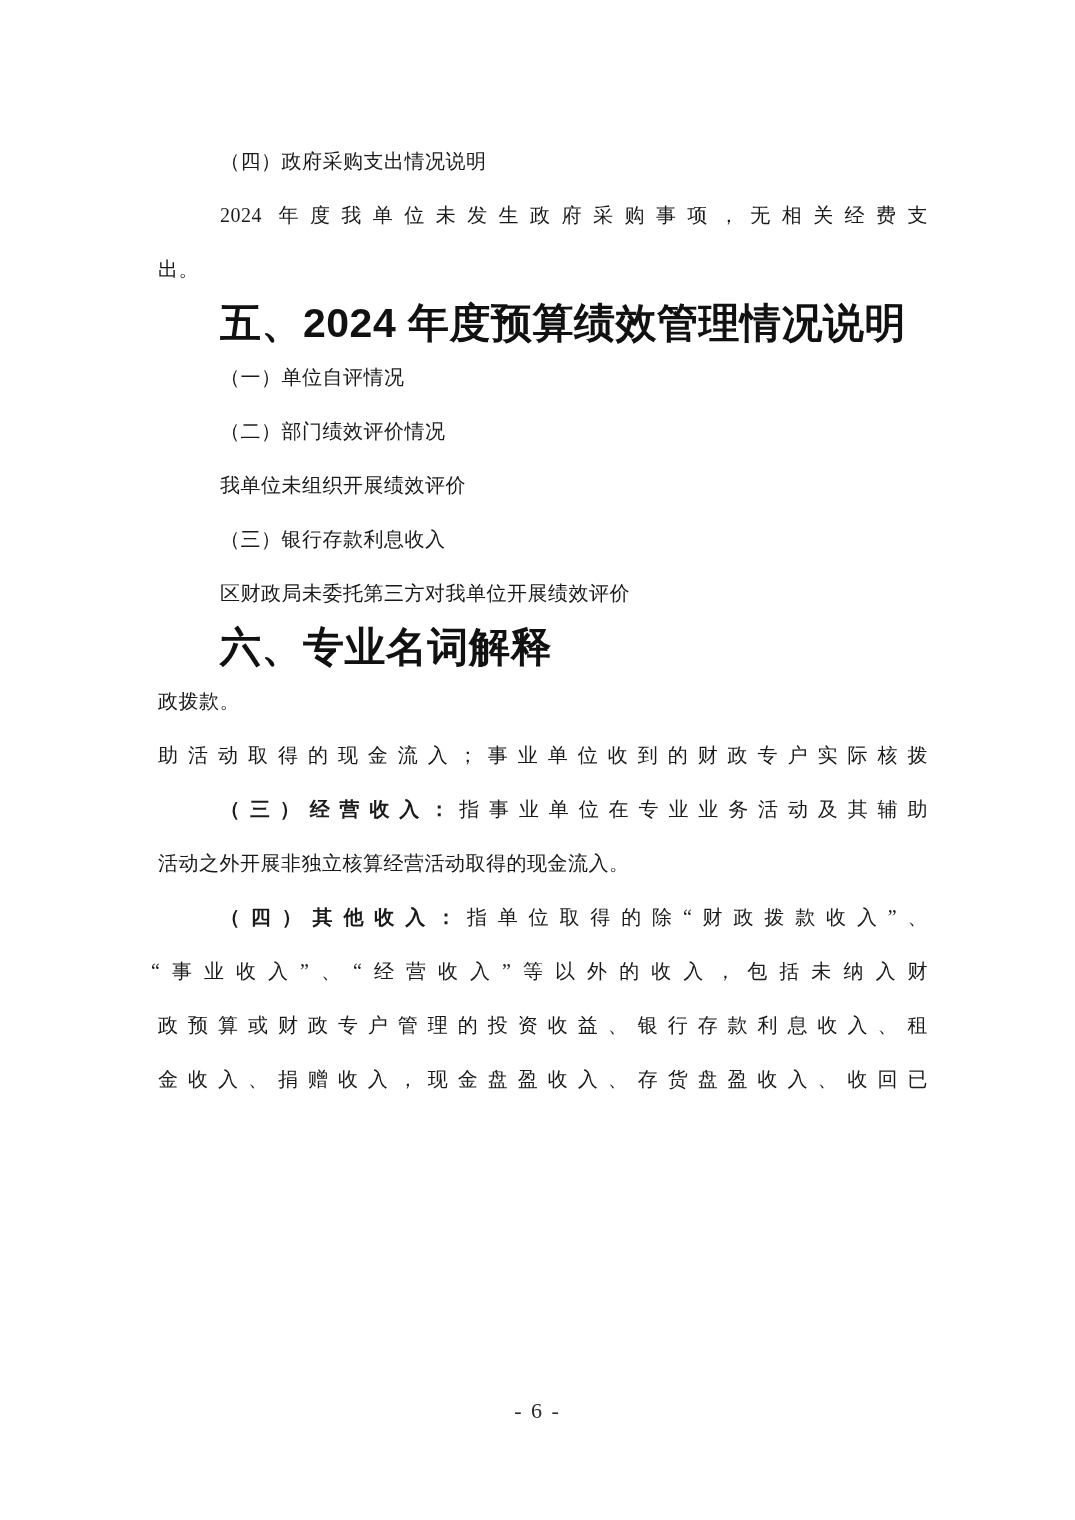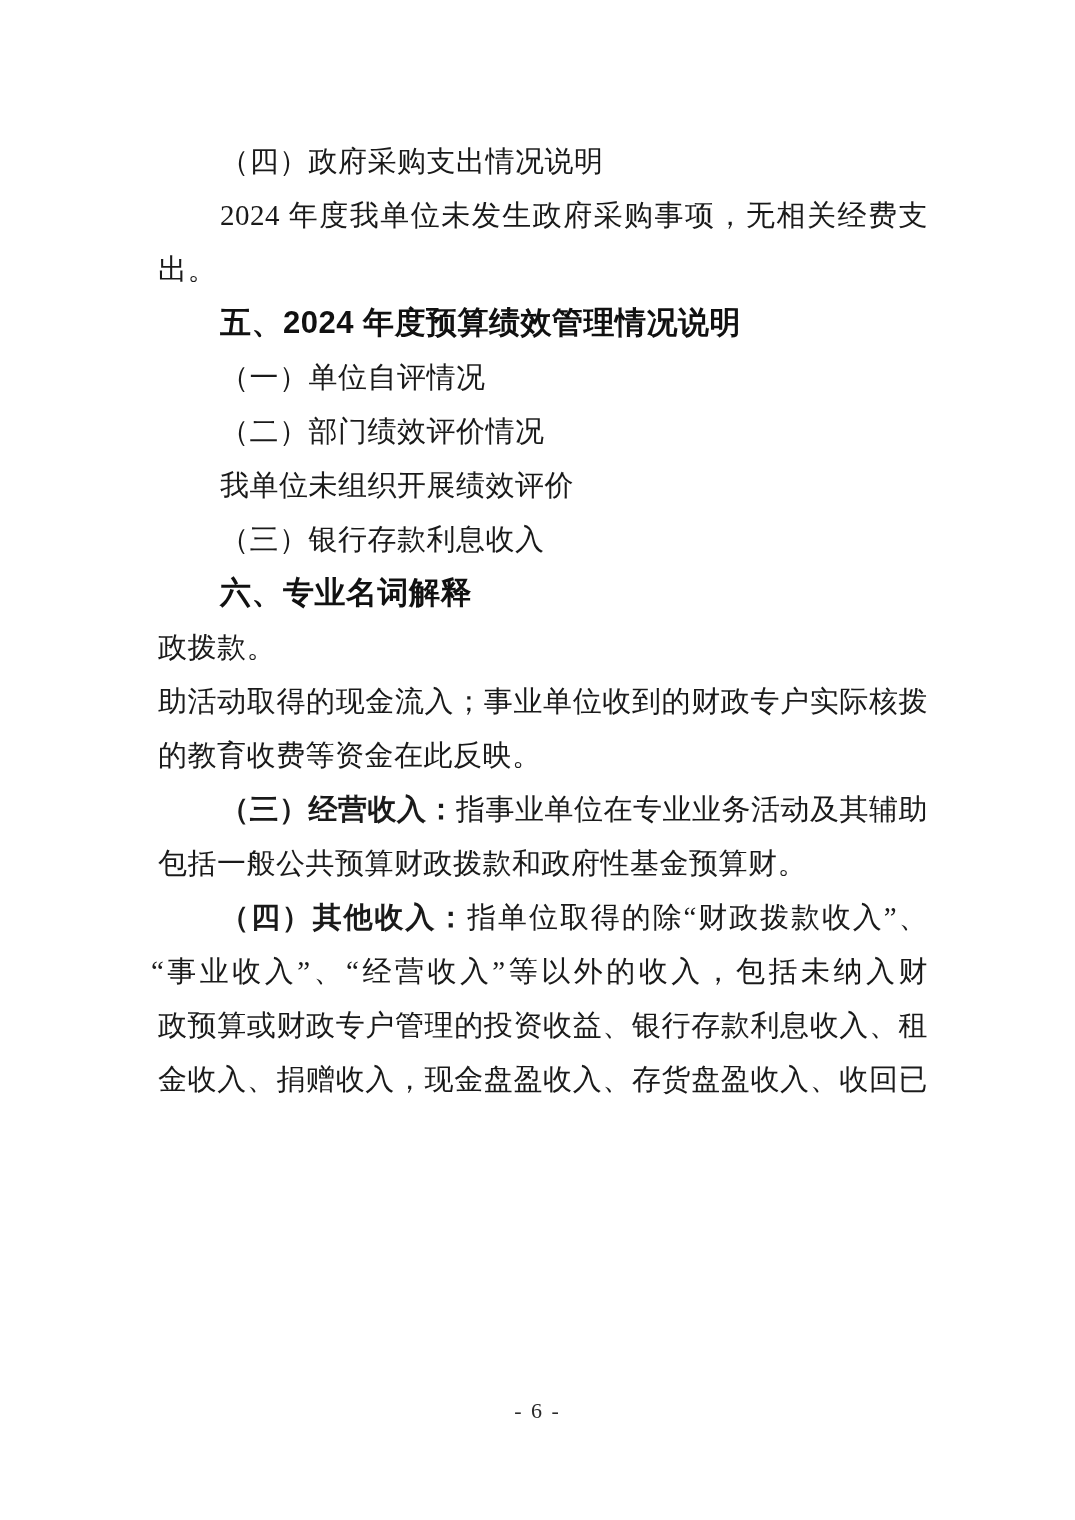--- a/index.html
+++ b/index.html
@@ -18,36 +18,36 @@
   }
   .doc {
     position: absolute;
     left: 158px;
     top: 134px;
     width: 770px;
   }
   .line {
     height: 54px;
     line-height: 54px;
-    font-size: 29px;
+    font-size: 20px;
     letter-spacing: 0.5px;
     white-space: nowrap;
   }
   .indent {
     text-indent: 62px;
   }
   .stretch {
     white-space: normal;
     text-align: justify;
     text-align-last: justify;
   }
   .heading {
     font-family: "Liberation Sans", "DejaVu Sans", sans-serif;
     font-weight: bold;
-    font-size: 31px;
+    font-size: 41px;
     color: #111111;
   }
   .term {
     font-weight: 600;
   }
   .hang-quote {
     margin-left: -7px;
   }
   .footer {
     position: absolute;
@@ -73,32 +73,32 @@
     <div class="line">出。</div>
 
     <div class="line indent heading">五、2024 年度预算绩效管理情况说明</div>
 
     <div class="line indent">（一）单位自评情况</div>
 
     <div class="line indent">（二）部门绩效评价情况</div>
     <div class="line indent">我单位未组织开展绩效评价</div>
 
     <div class="line indent">（三）银行存款利息收入</div>
+    <div class="line indent">区财政局未委托第三方对我单位开展绩效评价</div>
 
     <div class="line indent heading">六、专业名词解释</div>
 
     <div class="line">政拨款。</div>
 
     <div class="line stretch">助活动取得的现金流入；事业单位收到的财政专户实际核拨</div>
-    <div class="line">的教育收费等资金在此反映。</div>
 
     <div class="line indent stretch">
       <span class="term">（三）经营收入：</span><span>指事业单位在专业业务活动及其辅助</span>
     </div>
-    <div class="line">包括一般公共预算财政拨款和政府性基金预算财。</div>
+    <div class="line">活动之外开展非独立核算经营活动取得的现金流入。</div>
 
     <div class="line indent stretch">
       <span class="term">（四）其他收入：</span><span>指单位取得的除“财政拨款收入”、</span>
     </div>
     <div class="line stretch hang-quote">“事业收入”、“经营收入”等以外的收入，包括未纳入财</div>
     <div class="line stretch">政预算或财政专户管理的投资收益、银行存款利息收入、租</div>
     <div class="line stretch">金收入、捐赠收入，现金盘盈收入、存货盘盈收入、收回已</div>
 
   </div>
 

